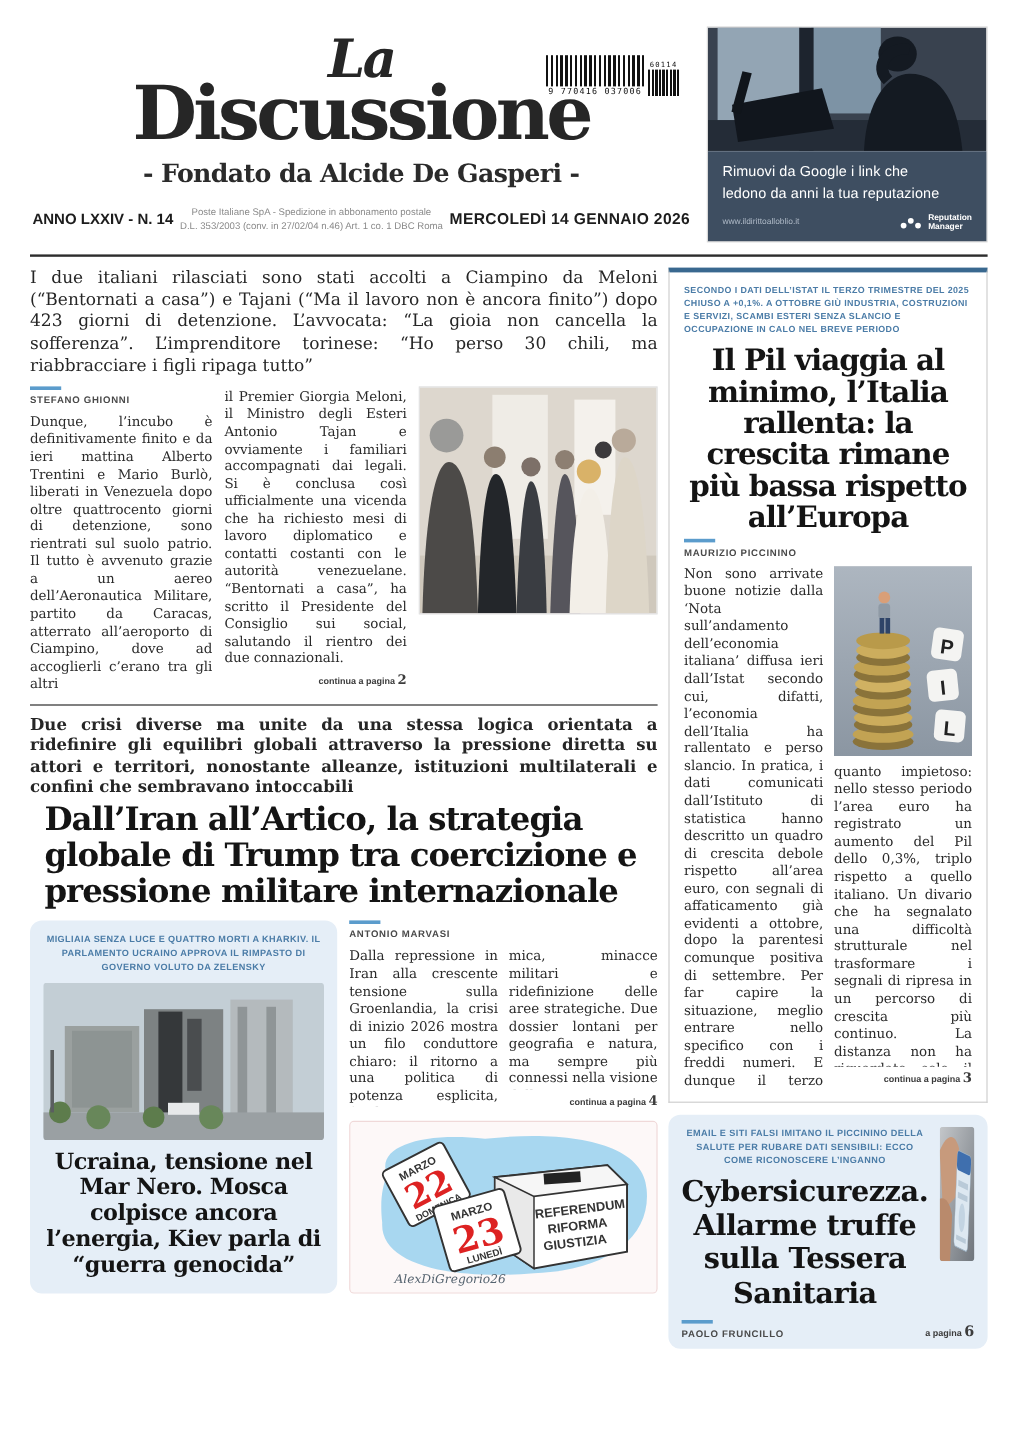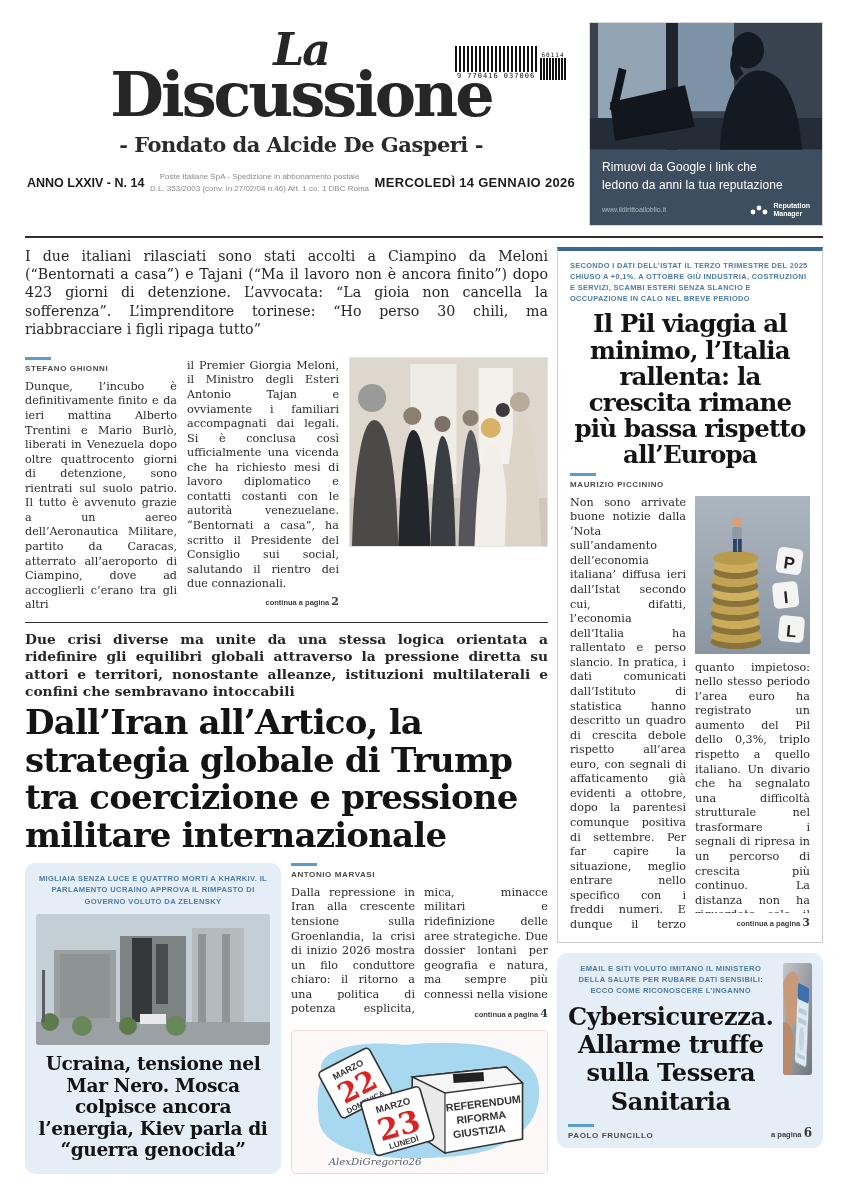--- a/index.html
+++ b/index.html
@@ -20,21 +20,21 @@
   .barcode-row { display:flex; align-items:flex-end; gap:3px; }
   .bars-main { width:82px; height:26px; background:repeating-linear-gradient(90deg,#111 0 2px,#fff 2px 4px); }
   .bars-add { width:26px; height:22px; background:repeating-linear-gradient(90deg,#111 0 2px,#fff 2px 3px); }
   .bc-num { font-family:"DejaVu Sans Mono", monospace; font-size:7px; color:#111; letter-spacing:1px; }
   .bc-add-num { font-family:"DejaVu Sans Mono", monospace; font-size:6px; color:#111; letter-spacing:1px; }
   .info-row { display:flex; justify-content:space-between; align-items:center; margin-top:14px; padding:0 2px; }
   .issue { font-family:"Liberation Sans", sans-serif; font-weight:700; font-size:12.5px; color:#1c1c1c; }
   .postal { font-family:"Liberation Sans", sans-serif; font-size:8px; color:#8a8a8a; text-align:center; line-height:1.5; }
   .date { font-family:"Liberation Sans", sans-serif; font-weight:700; font-size:13px; color:#1c1c1c; letter-spacing:.3px; }
   
-  .ad-box { width:234px; height:204px; display:flex; flex-direction:column; border:1px solid #d8d8d8; }
+  .ad-box { width:234px; height:180px; display:flex; flex-direction:column; border:1px solid #d8d8d8; }
   .ad-photo { flex:1; min-height:0; }
   .ad-band { background:#3e4e61; color:#fff; padding:8px 12px 7px; }
   .ad-line { font-family:"Liberation Sans", sans-serif; font-size:12px; line-height:1.55; letter-spacing:.1px; }
   .ad-foot { display:flex; justify-content:space-between; align-items:center; margin-top:7px; }
   .ad-url { font-family:"Liberation Sans", sans-serif; font-size:7px; color:#aeb9c6; }
   .ad-brand { display:flex; align-items:center; gap:4px; }
   .ad-brand-txt { font-family:"Liberation Sans", sans-serif; font-size:7px; font-weight:700; color:#fff; line-height:1.15; }
   .top-rule { border-top:2px solid #2d2d2d; margin:10px 0 9px; }
   
   .kicker { font-family:"Liberation Sans", sans-serif; font-weight:700; font-size:7.6px; line-height:1.5; color:#4b7ca7; letter-spacing:.35px; }
@@ -45,28 +45,28 @@
   .continua .pg { font-family:"DejaVu Serif", serif; font-size:11px; font-weight:700; }
   .apagina { font-family:"Liberation Sans", sans-serif; font-weight:700; font-size:7.5px; color:#3c3c3c; }
   .apagina .pg { font-family:"DejaVu Serif", serif; font-size:12px; font-weight:700; }
   
   .main { display:flex; gap:9px; }
   .left-main { width:523px; }
   .right-main { width:266px; }
   
   .lead-standfirst { font-size:14.2px; line-height:1.28; text-align:justify; color:#262626; }
   .lead-headline { font-size:33.5px; font-weight:700; line-height:1.06; letter-spacing:-1px; color:#141414; margin-top:5px; }
-  .lead-row { display:flex; gap:10px; margin-top:19px; }
+  .lead-row { display:flex; gap:10px; margin-top:8px; }
   .lead-col { width:152px; }
   .lead-photo { flex:1; height:190px; border:1px solid #e2e2e2; background:#eee; }
   .bstack { margin-bottom:7px; }
   .thin-rule { border-top:1px solid #2d2d2d; margin:9px 0 8px; }
   
   .trump-standfirst { font-size:13.8px; line-height:1.26; text-align:justify; color:#262626;font-weight:bold; }
-  .trump-headline { font-size:34px; font-weight:700; line-height:1.1; letter-spacing:-0.8px; color:#141414; margin-top:4px; }
+  .trump-headline { font-size:27px; font-weight:700; line-height:1.1; letter-spacing:-0.8px; color:#141414; margin-top:4px;margin-left:12px; }
   .trump-row { display:flex; gap:10px; margin-top:9px; }
   .ukraine-box { width:256px; background:#e5eef7; border-radius:10px; padding:10px 11px 8px; }
   .box-kicker { text-align:center; }
   .ukr-photo { height:131px; border-radius:3px; overflow:hidden; margin:7px 0 8px; }
   .box-headline { font-size:18.6px; font-weight:700; line-height:1.16; letter-spacing:-0.4px; text-align:center; color:#141414; }
   .box-foot { display:flex; justify-content:space-between; align-items:flex-end; margin-top:8px; }
   .trump-col { flex:1; min-width:0; }
   .trump-cols { display:flex; gap:9px; }
   .tcol { width:124px; }
   .tcol-clip { height:132px; overflow:hidden; }
@@ -336,21 +336,21 @@
             </div>
             <div class="pil-c2-txt body-txt">quanto impietoso: nello stesso periodo l’area euro ha registrato un aumento del Pil dello 0,3%, triplo rispetto a quello italiano. Un divario che ha segnalato una difficoltà strutturale nel trasformare i segnali di ripresa in un percorso di crescita più continuo. La distanza non ha riguardato solo il prodotto interno lordo, ma ha coinvolto l’insieme dei principali indicatori congiunturali.</div>
             <div class="continua"><span>continua a pagina</span> <span class="pg">3</span></div>
           </div>
         </div>
       </div>
 
       <div class="cyber-box">
         <div class="cyber-top">
           <div class="cyber-left">
-            <div class="kicker box-kicker">EMAIL E SITI VOLUTO IMITANO IL MINISTERO DELLA SALUTE PER RUBARE DATI SENSIBILI: ECCO COME RICONOSCERE L’INGANNO</div>
+            <div class="kicker box-kicker">EMAIL E SITI FALSI IMITANO IL PICCININO DELLA SALUTE PER RUBARE DATI SENSIBILI: ECCO COME RICONOSCERE L’INGANNO</div>
             <div class="cyber-headline">Cybersicurezza. Allarme truffe sulla Tessera Sanitaria</div>
           </div>
           <div class="cyber-photo">
             <svg width="100%" height="100%" viewBox="0 0 102 112" preserveAspectRatio="none">
               <defs>
                 <linearGradient id="cbg" x1="0" y1="0" x2="1" y2="1">
                   <stop offset="0" stop-color="#c4c7ca"></stop>
                     <stop offset="1" stop-color="#6e747b"></stop>
                 </linearGradient>
               </defs>

